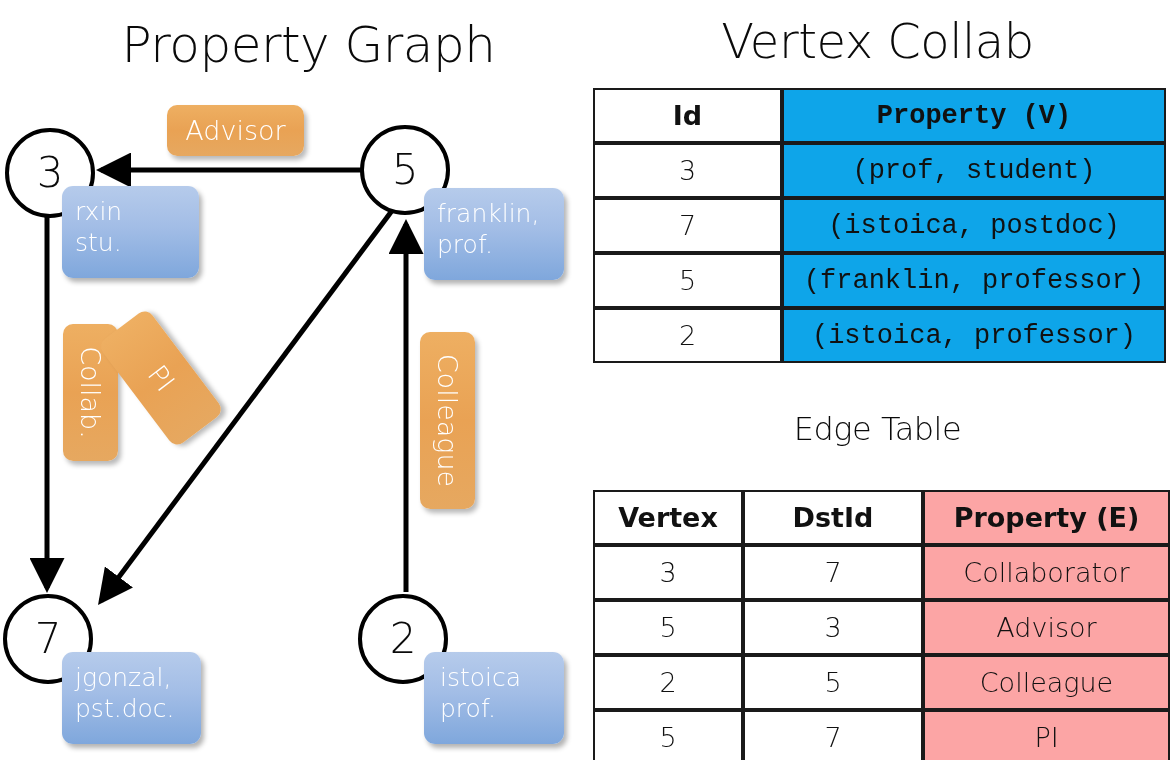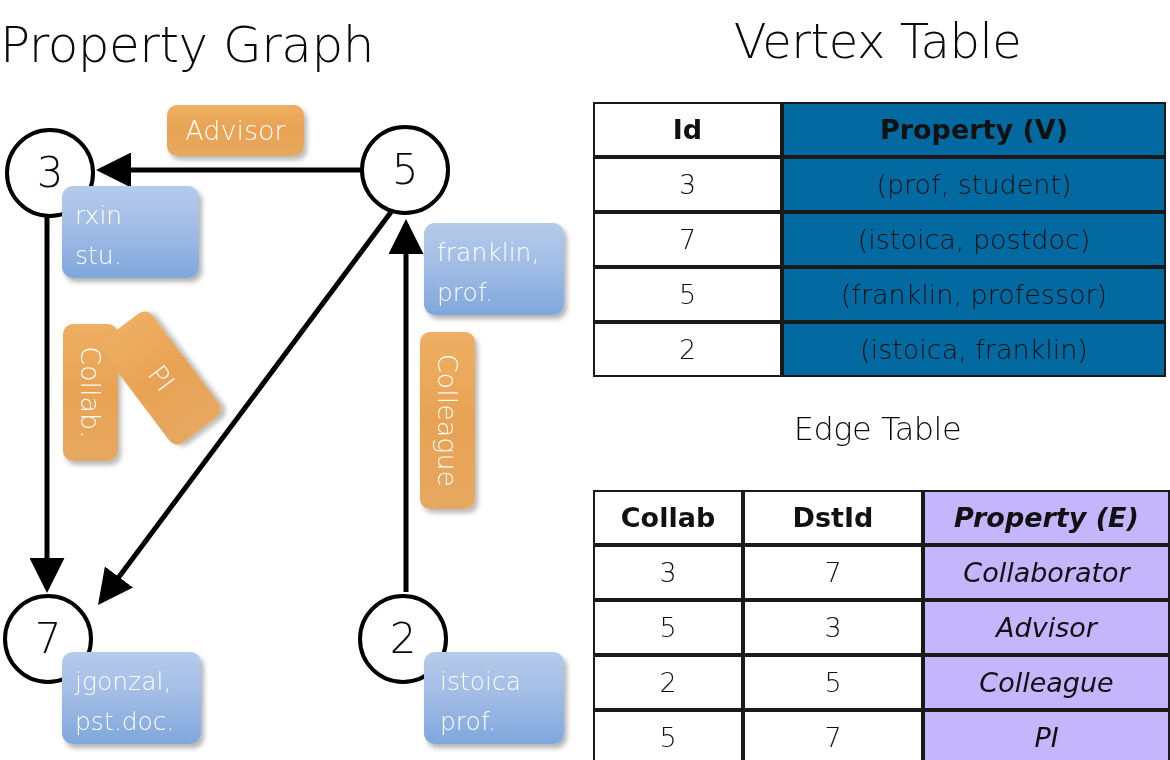--- a/index.html
+++ b/index.html
@@ -19,21 +19,22 @@
   
   .big-title {
     position: absolute;
     font-family: "DejaVu Sans", sans-serif;
     font-weight: 300;
     color: #0a0a0a;
     white-space: nowrap;
     letter-spacing: -0.5px;
   }
   #title-property-graph {
-    left: 0; top: 16px; width: 585px;
+    left: 16px; top: 16px; width: 585px;
+    text-align: center;
     font-size: 50px;
     line-height: 58px;
   }
   #title-vertex-table {
     left: 585px; top: 12px; width: 585px;
     text-align: center;
     font-size: 48px;
     line-height: 58px;
   }
   #title-edge-table {
@@ -79,27 +80,27 @@
   
   .prop-box {
     position: absolute;
     border-radius: 11px;
     background: linear-gradient(to bottom, #b6cbeb 0%, #a2bde6 45%, #7fa7dc 100%);
     box-shadow: 3px 4px 5px rgba(0,0,0,0.30);
     color: #ffffff;
     font-family: "DejaVu Sans", sans-serif;
     font-weight: 300;
     font-size: 25px;
-    line-height: 40px;
+    line-height: 31px;
     padding: 10px 0 0 13px;
     box-sizing: border-box;
     white-space: pre-line;
   }
   #prop-rxin     { left: 62px;  top: 186px; width: 137px; height: 92px; }
-  #prop-franklin { left: 424px; top: 188px; width: 140px; height: 92px; margin-top: 35px; }
+  #prop-franklin { left: 424px; top: 188px; width: 140px; height: 92px; }
   #prop-jgonzal  { left: 62px;  top: 652px; width: 139px; height: 92px; }
   #prop-istoica  { left: 424px; top: 652px; width: 140px; height: 92px; padding-left: 16px; }
 
   
   .edge-label {
     position: absolute;
     border-radius: 10px;
     background: linear-gradient(to bottom, #eeaf62 0%, #e9a254 50%, #e6a860 100%);
     box-shadow: 3px 4px 5px rgba(0,0,0,0.28);
     color: #ffffff;
@@ -151,24 +152,24 @@
     padding: 0;
   }
   .data-table th {
     font-weight: 700;
     font-size: 27px;
   }
   .data-table td {
     font-size: 27px;
   }
   .col-plain { background: #ffffff; }
-  .col-blue  { background: #0369a1; }
-  .col-peach { background: #c4b5fd; font-style: italic; }
-
-  #vertex-table { left: 593px; top: 102px; border-radius: 9px; }
+  .col-blue  { background: #0ea5e9; font-family: Liberation Mono, monospace; }
+  .col-peach { background: #fca5a5; }
+
+  #vertex-table { left: 593px; top: 88px; border-radius: 9px; }
   #vertex-table .c-id   { width: 185px; height: 51px; }
   #vertex-table .c-prop { width: 380px; height: 51px; }
 
   #edge-table { left: 593px; top: 490px; }
   #edge-table .c-src  { width: 146px; height: 51px; }
   #edge-table .c-dst  { width: 176px; height: 51px; margin-top: 17px; }
   #edge-table .c-prop { width: 243px; height: 51px; }
 </style>
 </head>
 <body>
@@ -233,21 +234,21 @@
   <div class="prop-box" id="prop-rxin">rxin
 stu.</div>
   <div class="prop-box" id="prop-franklin">franklin,
 prof.</div>
   <div class="prop-box" id="prop-jgonzal">jgonzal,
 pst.doc.</div>
   <div class="prop-box" id="prop-istoica">istoica
 prof.</div>
 </div>
 
-<div class="big-title" id="title-vertex-table">Vertex Table</div>
+<div class="big-title" id="title-vertex-table">Vertex Collab</div>
 
 <table class="data-table" id="vertex-table">
   <thead>
     <tr>
       <th class="c-id col-plain">Id</th>
       <th class="c-prop col-blue">Property (V)</th>
     </tr>
   </thead>
   <tbody>
     <tr>
@@ -257,31 +258,31 @@
     <tr>
       <td class="c-id col-plain">7</td>
       <td class="c-prop col-blue">(istoica, postdoc)</td>
     </tr>
     <tr>
       <td class="c-id col-plain">5</td>
       <td class="c-prop col-blue">(franklin, professor)</td>
     </tr>
     <tr>
       <td class="c-id col-plain">2</td>
-      <td class="c-prop col-blue">(istoica, franklin)</td>
+      <td class="c-prop col-blue">(istoica, professor)</td>
     </tr>
   </tbody>
 </table>
 
 <div class="big-title" id="title-edge-table">Edge Table</div>
 
 <table class="data-table" id="edge-table">
   <thead>
     <tr>
-      <th class="c-src col-plain">Collab</th>
+      <th class="c-src col-plain">Vertex</th>
       <th class="c-dst col-plain">DstId</th>
       <th class="c-prop col-peach">Property (E)</th>
     </tr>
   </thead>
   <tbody>
     <tr>
       <td class="c-src col-plain">3</td>
       <td class="c-dst col-plain">7</td>
       <td class="c-prop col-peach">Collaborator</td>
     </tr>

